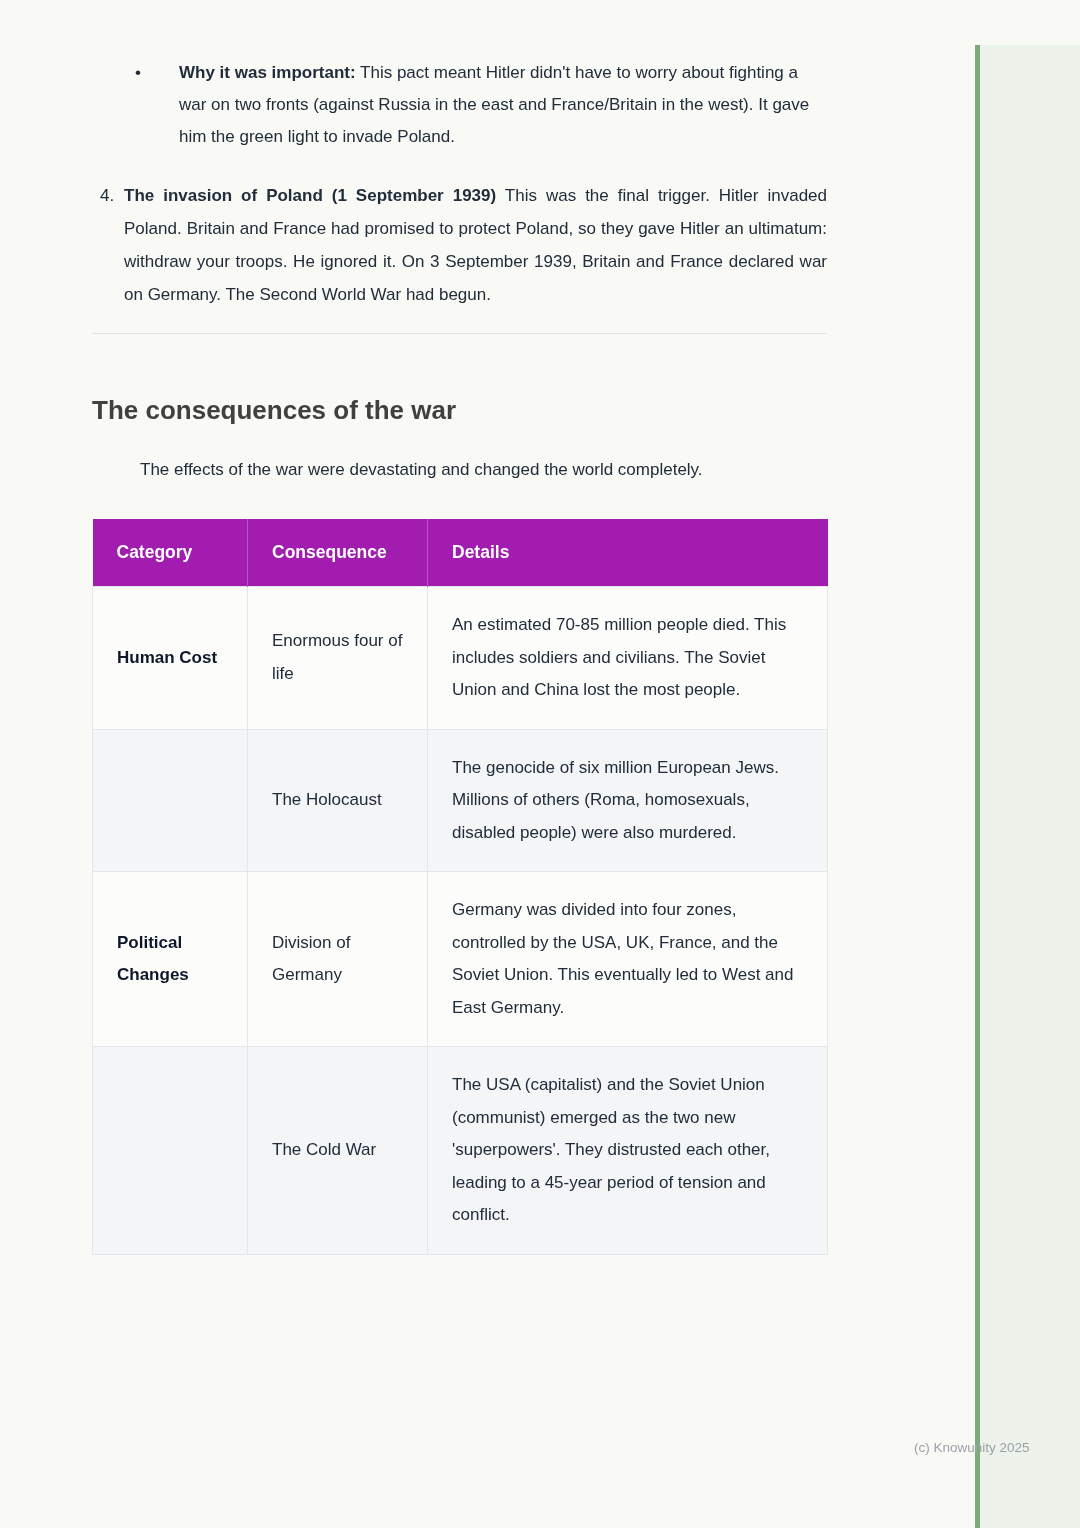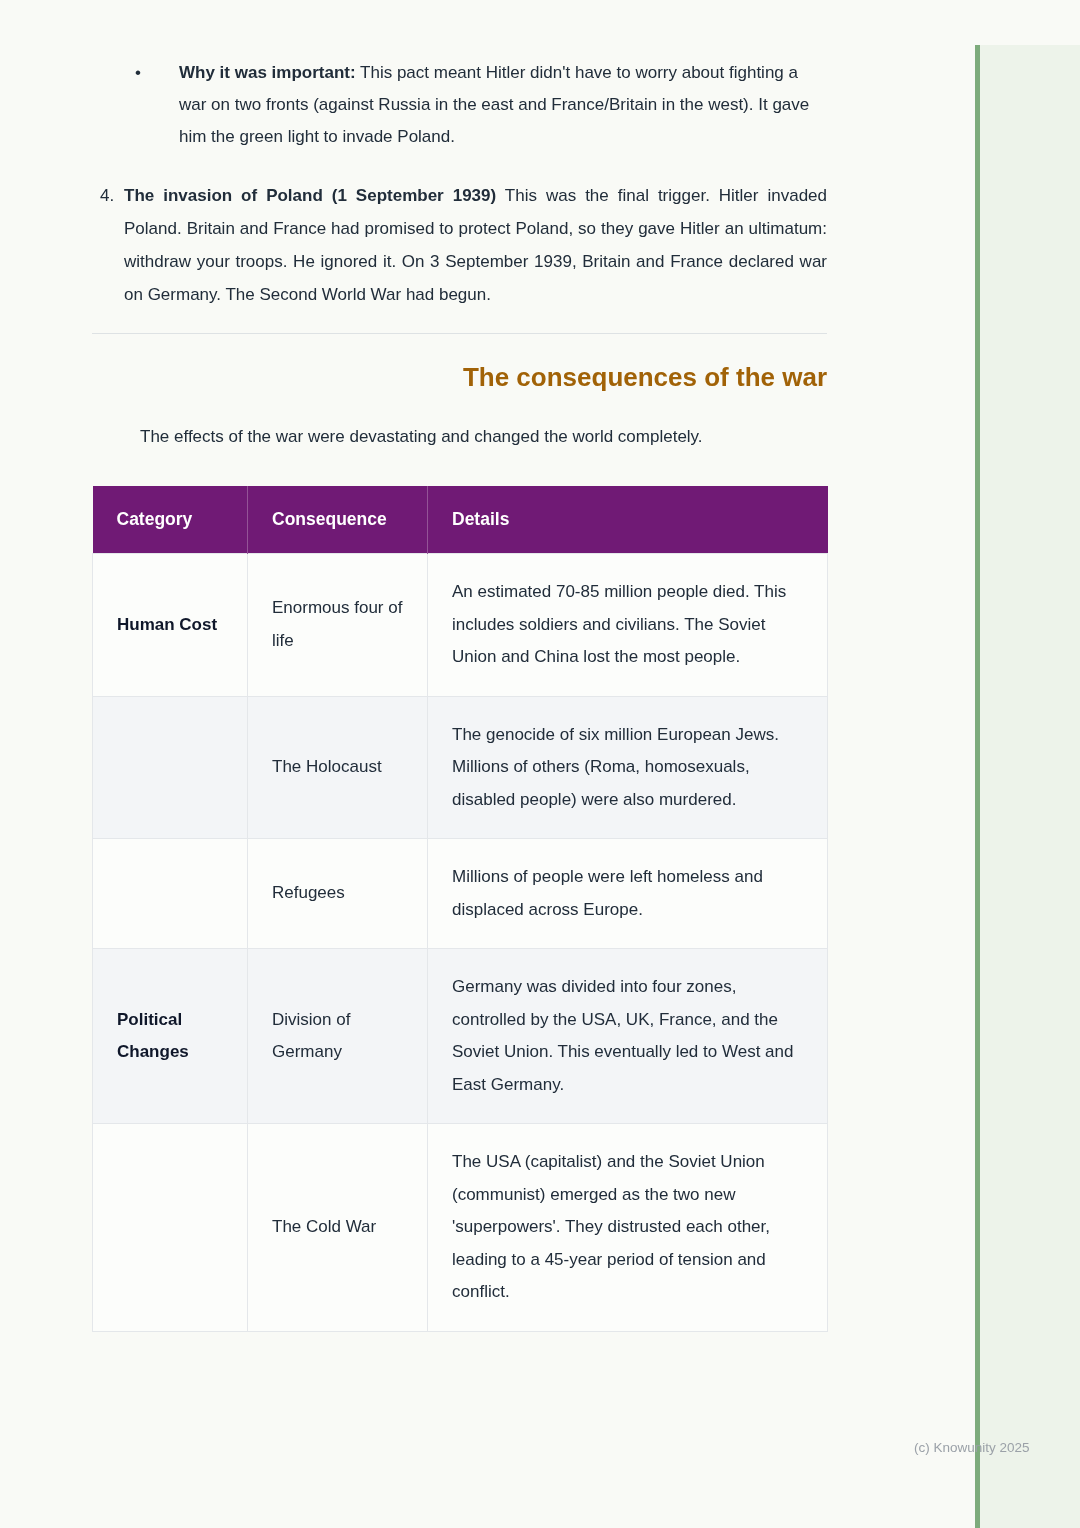--- a/index.html
+++ b/index.html
@@ -47,44 +47,43 @@
   .num-body { flex: 1; text-align: justify; }
 
   .bold { font-weight: 700; }
 
   hr.divider {
     border: none; border-top: 1px solid #dee2e4;
     margin-top: 22px;
   }
 
   h2.section-heading {
-    margin-top: 28px;
+    margin-top: 61px;
     font-size: 26px; line-height: 30px;
     font-weight: 700;
-    color: #a16207;
-    text-align: right;
+    color: #404040;
   }
 
   p.section-intro {
     margin-top: 31px;
     font-size: 17px; line-height: 28px; margin-left: 48px;
   }
 
   table.cons-table {
     margin-top: 35px;
     width: 735px;
     border-collapse: collapse;
     table-layout: fixed;
   }
   .cons-table col.c1 { width: 155px; }
   .cons-table col.c2 { width: 180px; }
   .cons-table col.c3 { width: 400px; }
 
   .cons-table th {
-    background: #701a75;
+    background: #a21caf;
     color: #ffffff;
     font-size: 17.5px; font-weight: 600;
     text-align: left;
     padding: 23px 24px;
     border-right: 1px solid rgba(255,255,255,0.25);
   }
   .cons-table th:last-child { border-right: none; }
 
   .cons-table td {
     vertical-align: middle;
@@ -155,25 +154,20 @@
           <td class="cat">Human Cost</td>
           <td>Enormous four of life</td>
           <td>An estimated 70-85 million people died. This includes soldiers and civilians. The Soviet Union and China lost the most people.</td>
         </tr>
         <tr>
           <td class="cat"></td>
           <td>The Holocaust</td>
           <td>The genocide of six million European Jews. Millions of others (Roma, homosexuals, disabled people) were also murdered.</td>
         </tr>
         <tr>
-          <td class="cat"></td>
-          <td>Refugees</td>
-          <td>Millions of people were left homeless and displaced across Europe.</td>
-        </tr>
-        <tr>
           <td class="cat">Political Changes</td>
           <td>Division of Germany</td>
           <td>Germany was divided into four zones, controlled by the USA, UK, France, and the Soviet Union. This eventually led to West and East Germany.</td>
         </tr>
         <tr>
           <td class="cat"></td>
           <td>The Cold War</td>
           <td>The USA (capitalist) and the Soviet Union (communist) emerged as the two new 'superpowers'. They distrusted each other, leading to a 45-year period of tension and conflict.</td>
         </tr>
       </tbody>

